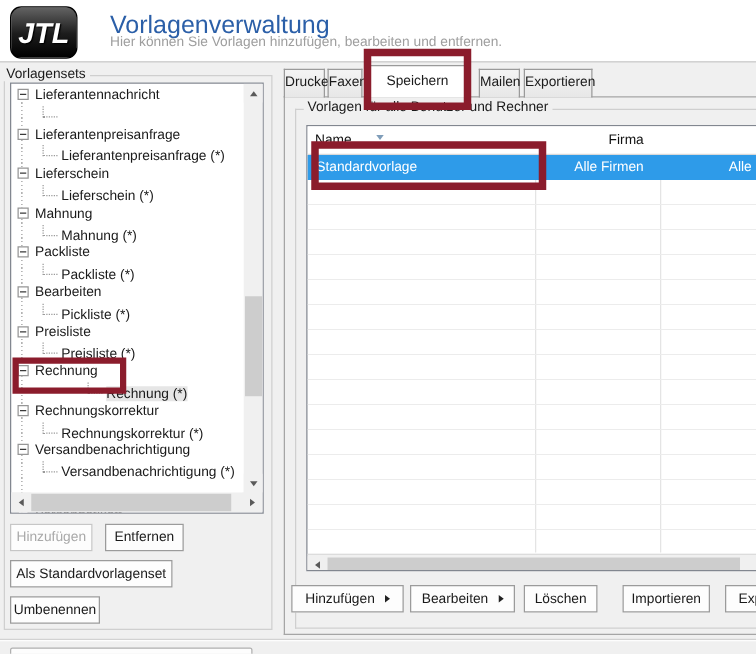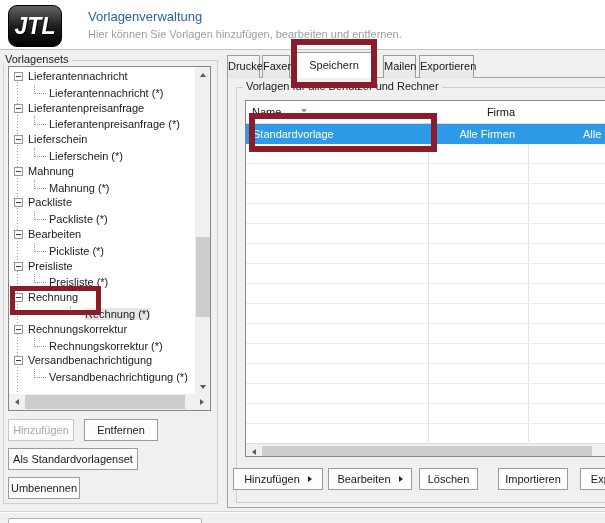--- a/index.html
+++ b/index.html
@@ -11,21 +11,21 @@
     font-size:11px; color:#1a1a1a;
   }
   .abs{position:absolute;}
 
   
   .header{left:0;top:0;width:605px;height:50px;background:#fff;border-bottom:1px solid #c3c3c3;}
   .logo{left:8px;top:5px;width:54px;height:42px;border-radius:9px;
     background:linear-gradient(180deg,#636363 0%,#1d1d1d 52%,#000 100%);
     border:1px solid #000;color:#fff;font-weight:bold;font-style:italic;font-size:23px;
     display:flex;align-items:center;justify-content:center;text-shadow:1px 1px 1px #000;}
-  .title{left:88px;top:9px;font-size:13px;color:var(--titleblue);}
+  .title{left:88px;top:9px;font-size:20px;color:var(--titleblue);}
   .subtitle{left:88px;top:28px;font-size:11px;color:#9e9e9e;}
 
   
   .groupbox{border:1px solid #cfcfcf;background:var(--winbg);}
   .grouplabel{background:var(--winbg);padding:0 3px;z-index:2;color:#1a1a1a;}
 
   
   .tree{left:8px;top:66px;width:203px;height:345px;background:#fff;border:1px solid #828790;overflow:hidden;}
   .treeline{left:8px;top:6px;width:1px;height:376px;
     background:repeating-linear-gradient(to bottom,#9a9a9a 0 1px,transparent 1px 3px);}
@@ -87,21 +87,21 @@
 <div class="abs title">Vorlagenverwaltung</div>
 <div class="abs subtitle">Hier können Sie Vorlagen hinzufügen, bearbeiten und entfernen.</div>
 
 <div class="abs groupbox" style="left:3px;top:60px;width:215px;height:444px;"></div>
 <div class="abs grouplabel" style="left:2px;top:53px;">Vorlagensets</div>
 
 <div class="abs tree">
   <div class="abs treeline"></div>
   <div id="tree-list">
       <div class="tree-row parent" style="top: 2px;"><span class="exp"></span><span class="lbl">Lieferantennachricht</span></div>
-      <div class="tree-row child" style="top: 17.8px;"><span class="conn"></span><span class="lbl">Lieferantennachricht (*)</span></div>
+      <div class="tree-row child" style="top: 17.8px;"><span class="conn"></span></div>
       <div class="tree-row parent" style="top: 33.6px;"><span class="exp"></span><span class="lbl">Lieferantenpreisanfrage</span></div>
       <div class="tree-row child" style="top: 49.4px;"><span class="conn"></span><span class="lbl">Lieferantenpreisanfrage (*)</span></div>
       <div class="tree-row parent" style="top: 65.2px;"><span class="exp"></span><span class="lbl">Lieferschein</span></div>
       <div class="tree-row child" style="top: 81px;"><span class="conn"></span><span class="lbl">Lieferschein (*)</span></div>
       <div class="tree-row parent" style="top: 96.8px;"><span class="exp"></span><span class="lbl">Mahnung</span></div>
       <div class="tree-row child" style="top: 112.6px;"><span class="conn"></span><span class="lbl">Mahnung (*)</span></div>
       <div class="tree-row parent" style="top: 128.4px;"><span class="exp"></span><span class="lbl">Packliste</span></div>
       <div class="tree-row child" style="top: 144.2px;"><span class="conn"></span><span class="lbl">Packliste (*)</span></div>
       <div class="tree-row parent" style="top: 160px;"><span class="exp"></span><span class="lbl">Bearbeiten</span></div>
       <div class="tree-row child" style="top: 175.8px;"><span class="conn"></span><span class="lbl">Pickliste (*)</span></div>
@@ -133,21 +133,21 @@
     <div class="sb-thumb" style="left:16px;top:1px;width:160px;height:14px;"></div>
     <div class="sb-btn" style="left:185px;top:0;">
         <span class="tri tri-right"></span>
       </div>
   </div>
 </div>
 
 <div class="btn disabled" style="left:8px;top:419px;width:66px;">
     <span>Hinzufügen</span>
   </div>
-<div class="btn" style="left:84px;top:419px;width:74px;">
+<div class="btn" style="left:84px;top:419px;width:63px;">
     <span>Entfernen</span>
   </div>
 <div class="btn" style="left:8px;top:448px;width:130px;">
     <span>Als Standardvorlagenset</span>
   </div>
 <div class="btn" style="left:8px;top:477px;width:72px;">
     <span>Umbenennen</span>
   </div>
 
 <div class="abs tabpage"></div>

